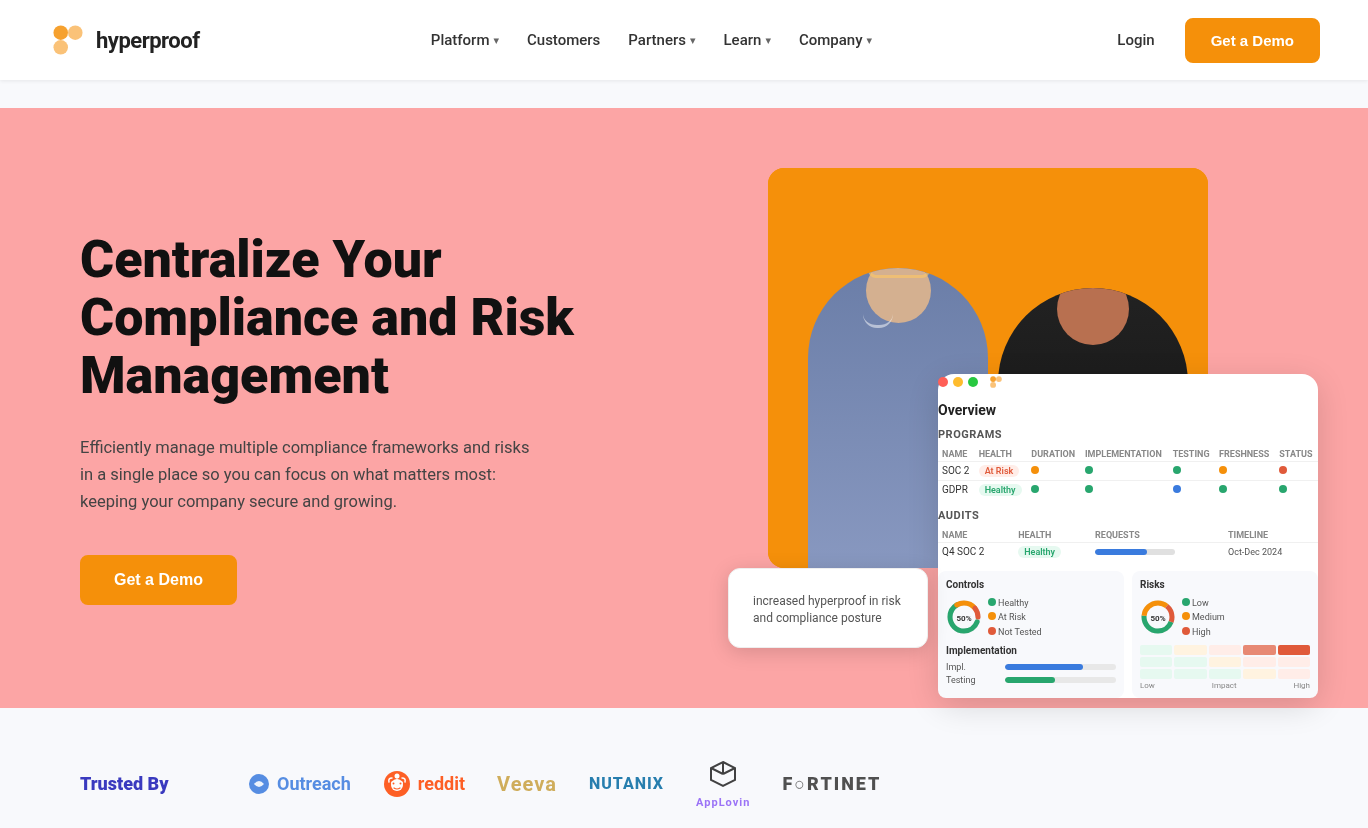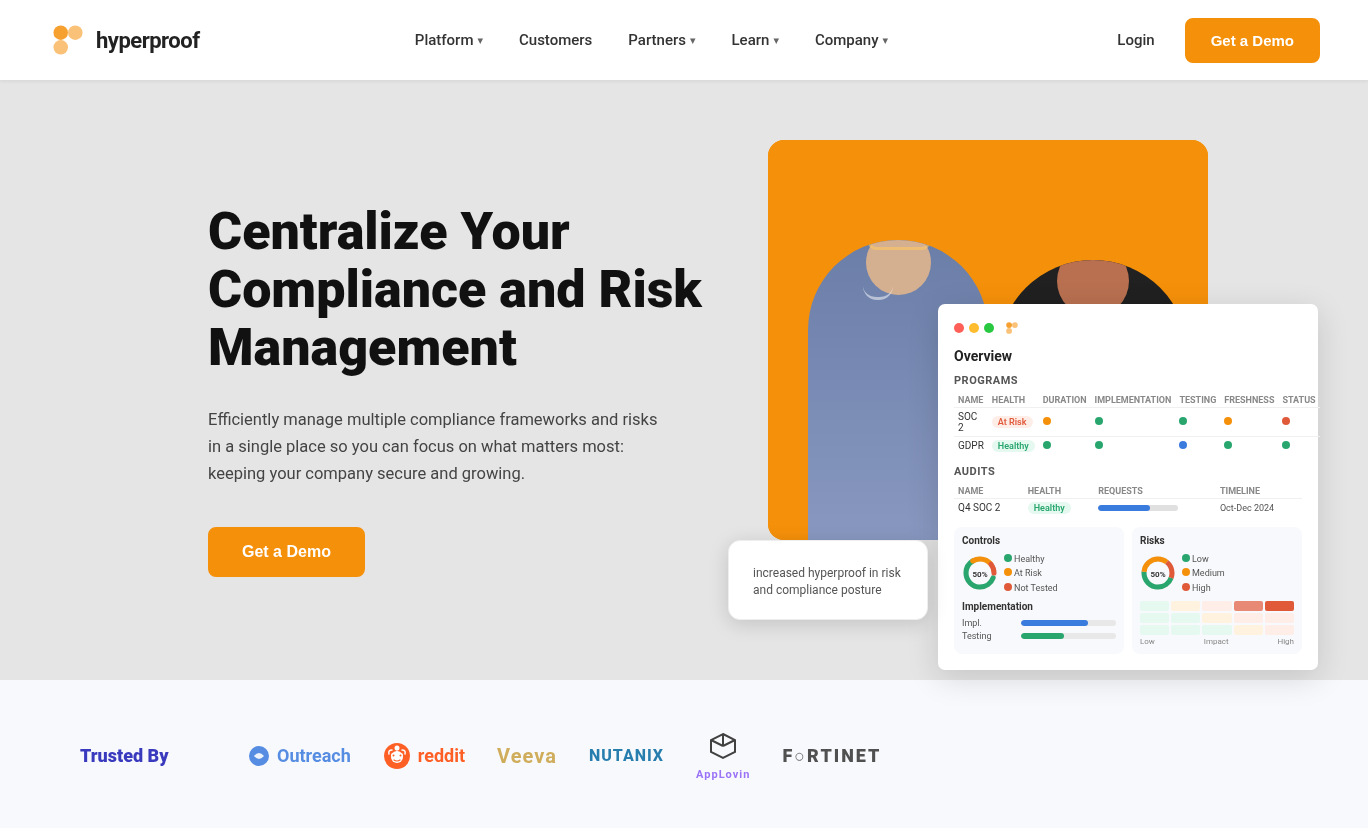--- a/index.html
+++ b/index.html
@@ -24,21 +24,20 @@
     }
     .logo-text {
       font-size: 22px;
       font-weight: 700;
       color: #222;
       letter-spacing: -0.5px;
     }
     .nav-links {
       display: flex;
       align-items: center;
-      gap: 8px;
       justify-content: flex-end;
     }
     .nav-link {
       display: flex;
       align-items: center;
       gap: 4px;
       padding: 8px 14px;
       font-size: 15px;
       color: #333;
       cursor: pointer;
@@ -69,25 +68,26 @@
       padding: 12px 24px;
       font-size: 15px;
       font-weight: 700;
       cursor: pointer;
     }
 
     
     .hero {
       display: flex;
       align-items: center;
-      justify-content: flex-end;
+      justify-content: space-between;
       padding: 60px 80px 40px 80px;
-      background: #e5e5e5;
+      background: #fca5a5;
       min-height: 600px;
       position: relative;
+      margin-top: 28px;
     }
     .hero-left {
       max-width: 560px;
       z-index: 2;
     }
     .hero-title {
       font-size: 52px;
       font-weight: 900;
       line-height: 1.12;
       color: #111;
@@ -143,23 +143,22 @@
       justify-content: center;
     }
 
     
     .dashboard-card {
       position: absolute;
       bottom: -30px;
       right: -30px;
       width: 380px;
       background: #fff;
-      border-radius: 7px;
+      border-radius: 16px;
       box-shadow: 0 8px 32px rgba(0,0,0,0.14);
-      padding: 16px;
       z-index: 3;
     }
     .dash-header {
       display: flex;
       align-items: center;
       gap: 10px;
       margin-bottom: 12px;
     }
     .dash-dots {
       display: flex;

